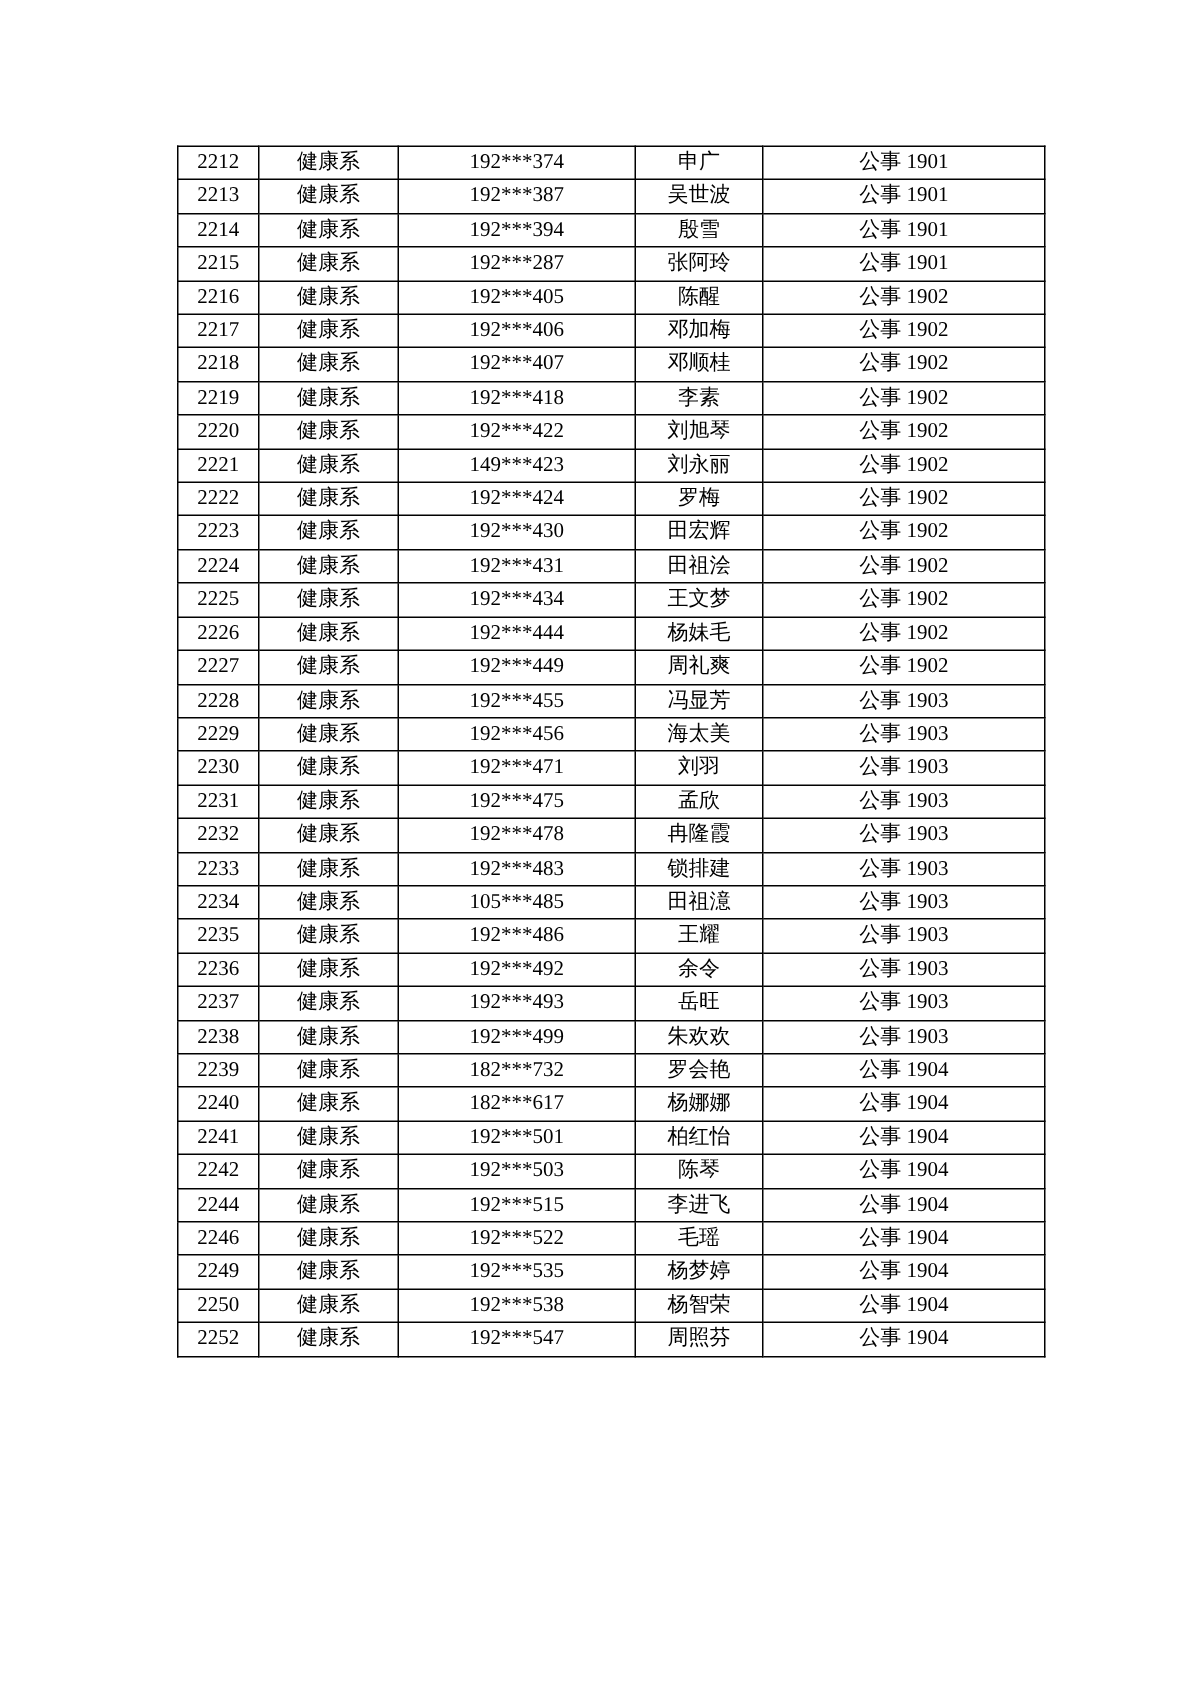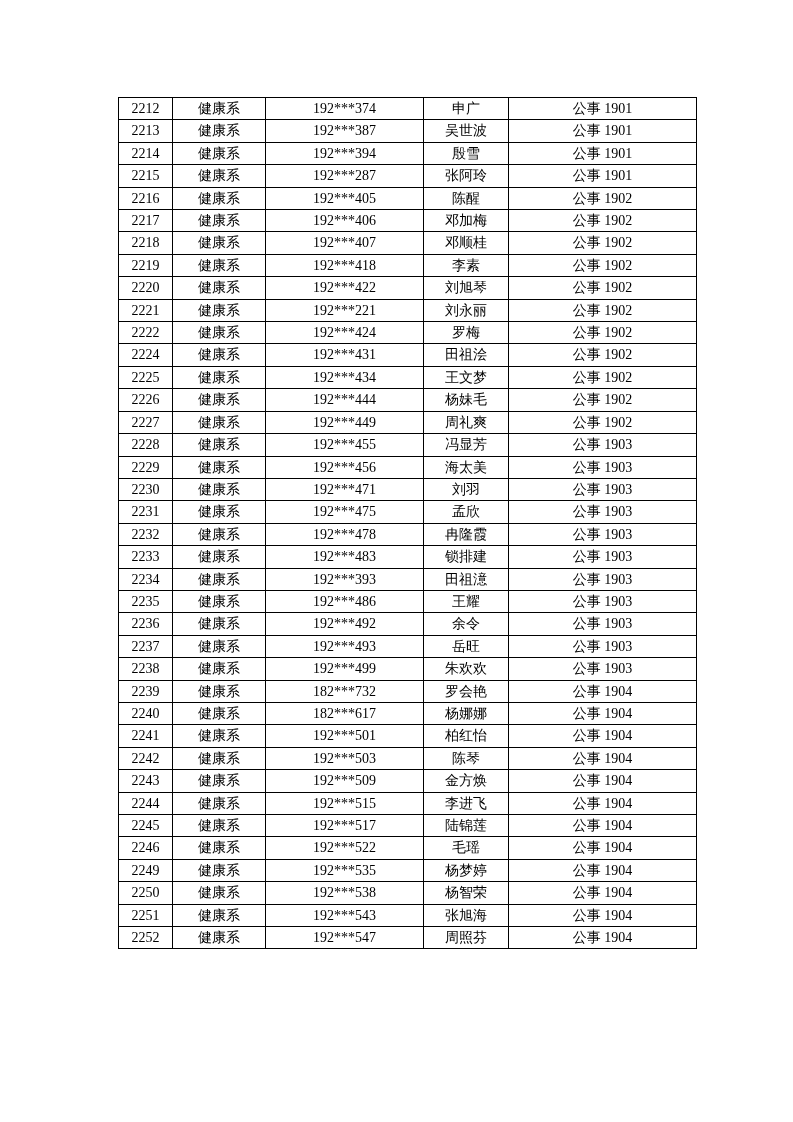--- a/index.html
+++ b/index.html
@@ -114,32 +114,39 @@
         <tr>
           <td>2220</td>
           <td>健康系</td>
           <td>192***422</td>
           <td>刘旭琴</td>
           <td>公事 1902</td>
         </tr>
         <tr>
           <td>2221</td>
           <td>健康系</td>
-          <td>192***221</td>
+          <td>149***423</td>
           <td>刘永丽</td>
           <td>公事 1902</td>
         </tr>
         <tr>
           <td>2222</td>
           <td>健康系</td>
           <td>192***424</td>
           <td>罗梅</td>
           <td>公事 1902</td>
         </tr>
         <tr>
+          <td>2223</td>
+          <td>健康系</td>
+          <td>192***430</td>
+          <td>田宏辉</td>
+          <td>公事 1902</td>
+        </tr>
+        <tr>
           <td>2224</td>
           <td>健康系</td>
           <td>192***431</td>
           <td>田祖浍</td>
           <td>公事 1902</td>
         </tr>
         <tr>
           <td>2225</td>
           <td>健康系</td>
           <td>192***434</td>
@@ -198,21 +205,21 @@
         <tr>
           <td>2233</td>
           <td>健康系</td>
           <td>192***483</td>
           <td>锁排建</td>
           <td>公事 1903</td>
         </tr>
         <tr>
           <td>2234</td>
           <td>健康系</td>
-          <td>192***393</td>
+          <td>105***485</td>
           <td>田祖澺</td>
           <td>公事 1903</td>
         </tr>
         <tr>
           <td>2235</td>
           <td>健康系</td>
           <td>192***486</td>
           <td>王耀</td>
           <td>公事 1903</td>
         </tr>
@@ -259,66 +266,45 @@
           <td>公事 1904</td>
         </tr>
         <tr>
           <td>2242</td>
           <td>健康系</td>
           <td>192***503</td>
           <td>陈琴</td>
           <td>公事 1904</td>
         </tr>
         <tr>
-          <td>2243</td>
-          <td>健康系</td>
-          <td>192***509</td>
-          <td>金方焕</td>
-          <td>公事 1904</td>
-        </tr>
-        <tr>
           <td>2244</td>
           <td>健康系</td>
           <td>192***515</td>
           <td>李进飞</td>
           <td>公事 1904</td>
         </tr>
         <tr>
-          <td>2245</td>
-          <td>健康系</td>
-          <td>192***517</td>
-          <td>陆锦莲</td>
-          <td>公事 1904</td>
-        </tr>
-        <tr>
           <td>2246</td>
           <td>健康系</td>
           <td>192***522</td>
           <td>毛瑶</td>
           <td>公事 1904</td>
         </tr>
         <tr>
           <td>2249</td>
           <td>健康系</td>
           <td>192***535</td>
           <td>杨梦婷</td>
           <td>公事 1904</td>
         </tr>
         <tr>
           <td>2250</td>
           <td>健康系</td>
           <td>192***538</td>
           <td>杨智荣</td>
-          <td>公事 1904</td>
-        </tr>
-        <tr>
-          <td>2251</td>
-          <td>健康系</td>
-          <td>192***543</td>
-          <td>张旭海</td>
           <td>公事 1904</td>
         </tr>
         <tr>
           <td>2252</td>
           <td>健康系</td>
           <td>192***547</td>
           <td>周照芬</td>
           <td>公事 1904</td>
         </tr>
       </tbody>

